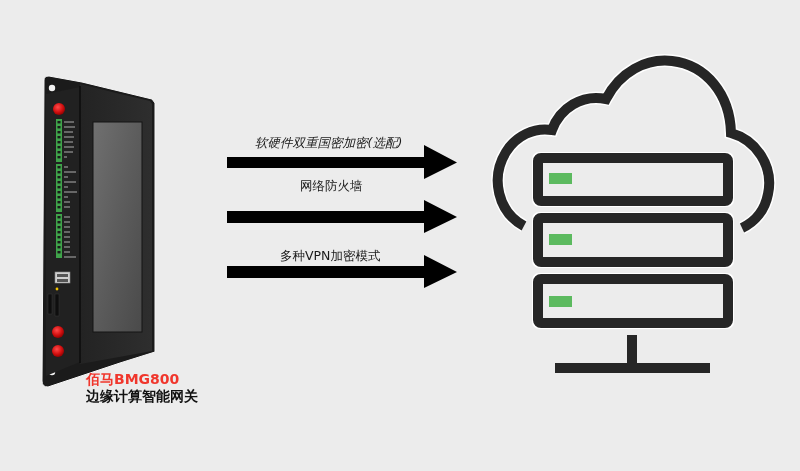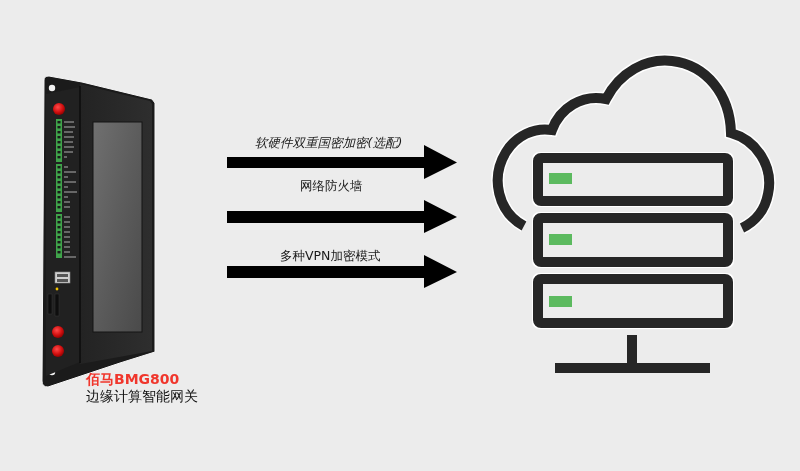--- a/index.html
+++ b/index.html
@@ -10,21 +10,21 @@
       position: relative;
     }
     .device-svg { position: absolute; left: 0; top: 0; }
     .caption-brand {
       position: absolute; left: 86px; top: 371px;
       font-size: 14px; font-weight: bold; color: #f0362c;
       line-height: 17px; white-space: nowrap; letter-spacing: 0px;
     }
     .caption-desc {
       position: absolute; left: 86px; top: 388px;
-      font-size: 14px; font-weight: normal; color: #111;
+      font-size: 14px; font-weight: bold; color: #111;
       line-height: 17px; white-space: nowrap;
     }
     .arrow-label {
       position: absolute; font-size: 12.5px; color: #1a1a1a;
       white-space: nowrap; line-height: 14px;
     }
     .arrow-svg { position: absolute; left: 0; top: 0; }
     .cloud-svg { position: absolute; left: 0; top: 0; }
   </style>
 </head>

